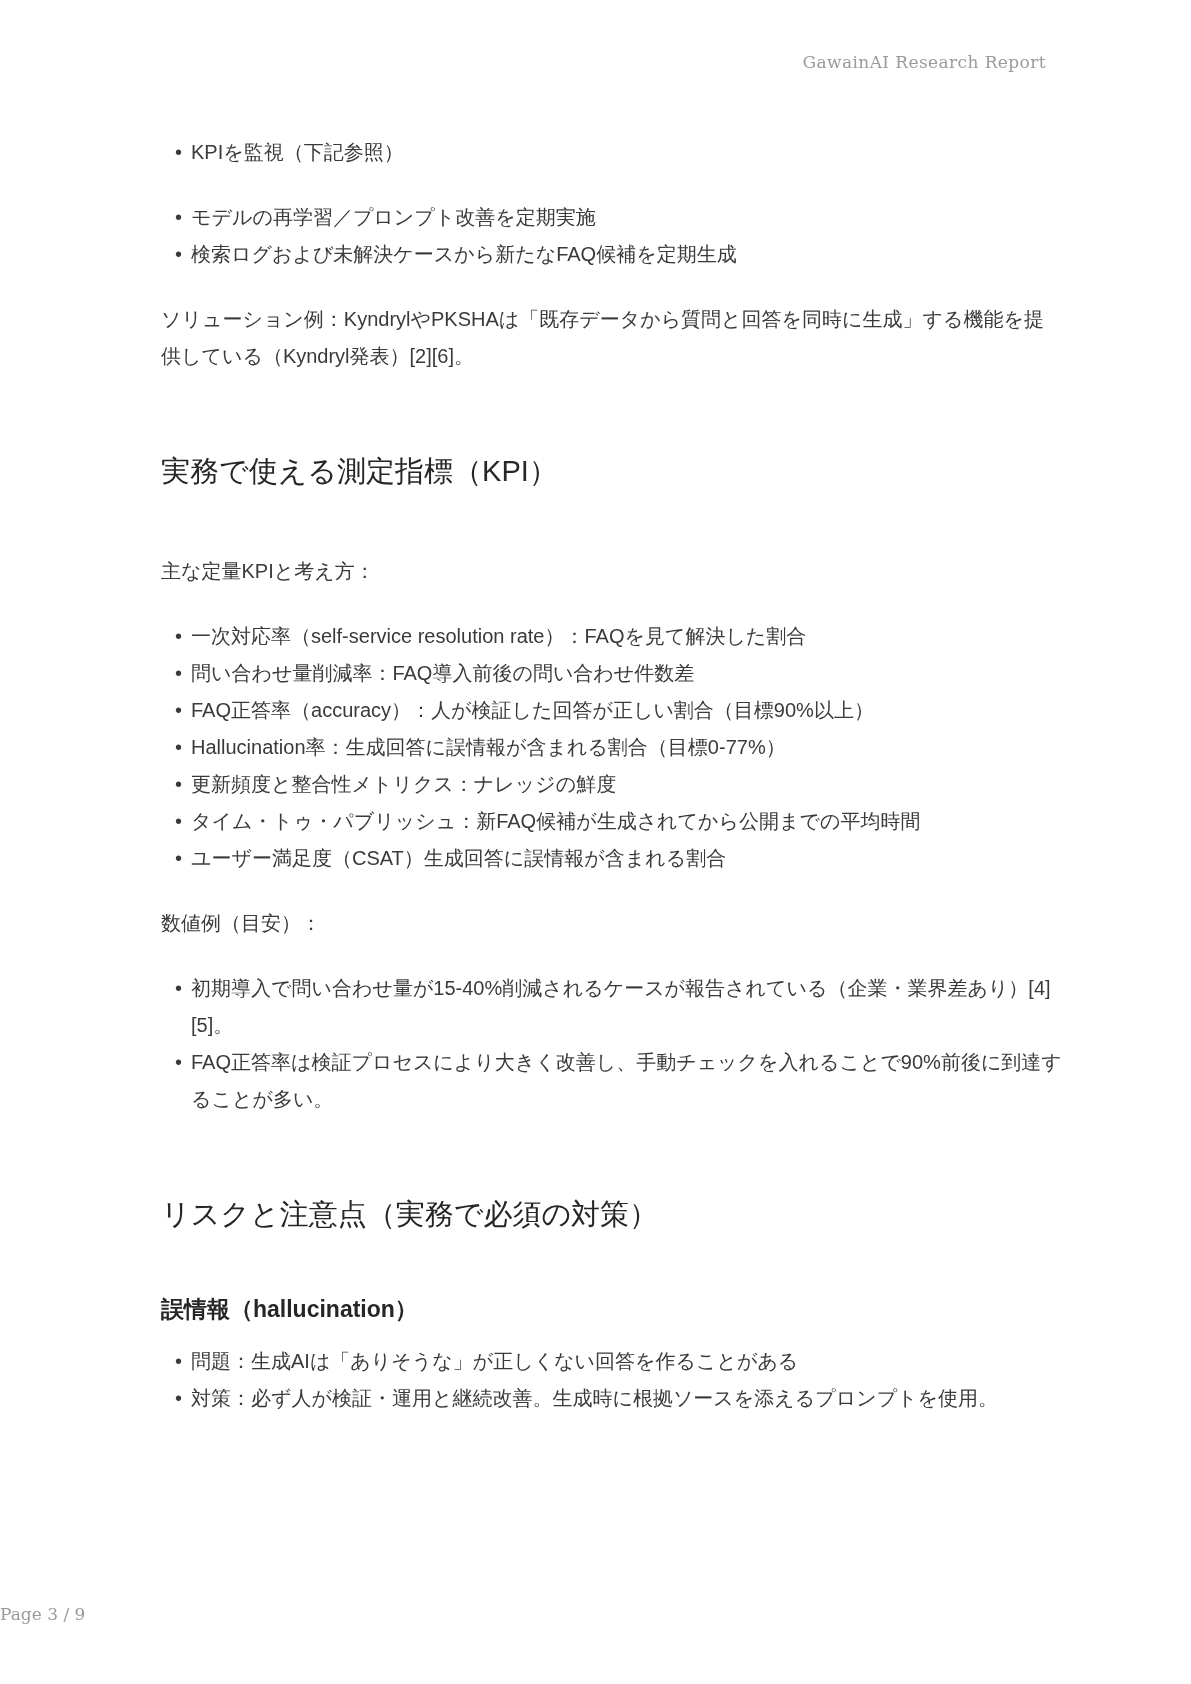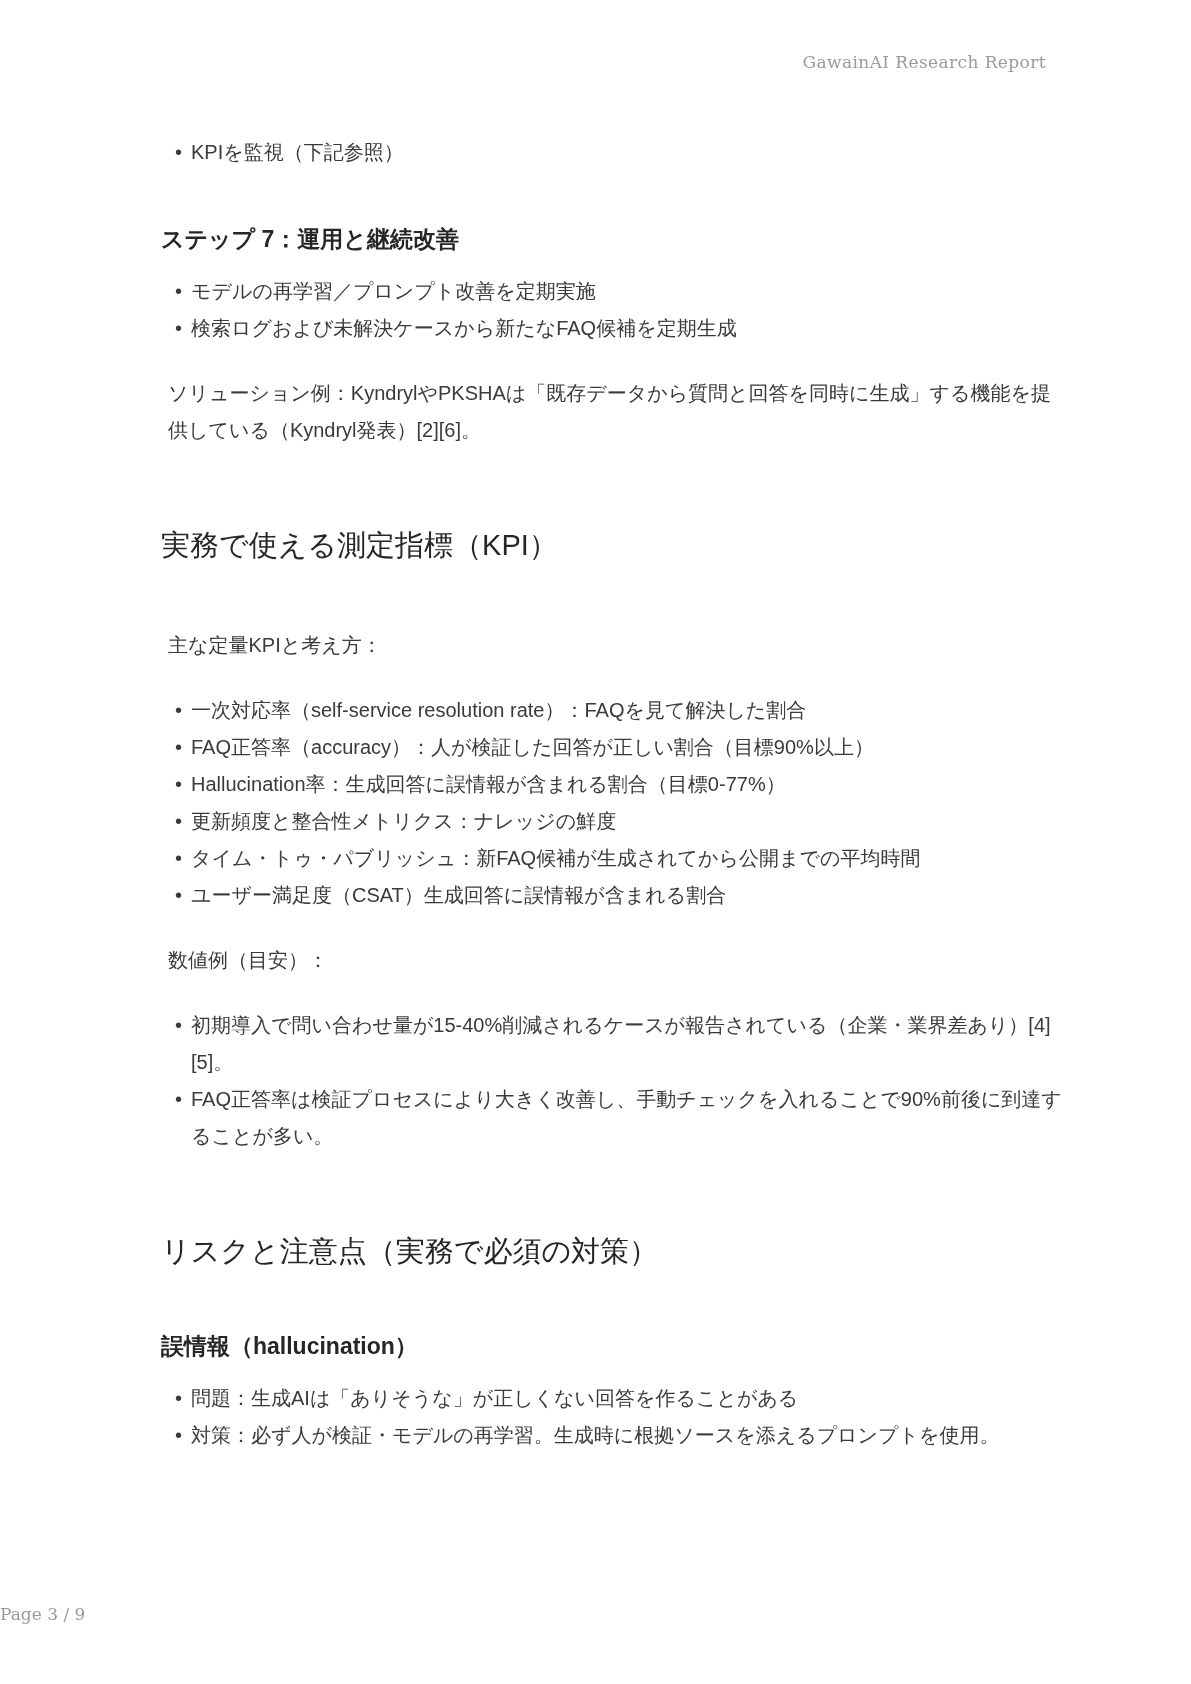--- a/index.html
+++ b/index.html
@@ -27,21 +27,21 @@
   }
   .content {
     position: absolute;
     top: 120px;
     left: 161px;
     width: 901px;
   }
   .content p {
     font-size: 20px;
     line-height: 37px;
-    margin: 28px 7px;
+    margin: 28px 0;
     color: #3a3a3a;
   }
   .content h2 {
     font-size: 29px;
     line-height: 1.3;
     font-weight: normal;
     color: #262626;
     margin: 78px 0 62px 0;
   }
   .content h3 {
@@ -84,43 +84,43 @@
 </head>
 <body>
 
 <div class="page">
   <div class="header">GawainAI Research Report</div>
 
   <div class="content" id="content">
       <ul>
         <li>KPIを監視（下記参照）</li>
       </ul>
-      <h3>ステップ 7：運用と継続改善</h3>
       <ul>
         <li>モデルの再学習／プロンプト改善を定期実施</li>
         <li>検索ログおよび未解決ケースから新たなFAQ候補を定期生成</li>
       </ul>
       <p>ソリューション例：KyndrylやPKSHAは「既存データから質問と回答を同時に生成」する機能を提供している（Kyndryl発表）[2][6]。</p>
       <h2>実務で使える測定指標（KPI）</h2>
       <p>主な定量KPIと考え方：</p>
       <ul>
         <li>一次対応率（self-service resolution rate）：FAQを見て解決した割合</li>
+        <li>問い合わせ量削減率：FAQ導入前後の問い合わせ件数差</li>
         <li>FAQ正答率（accuracy）：人が検証した回答が正しい割合（目標90%以上）</li>
         <li>Hallucination率：生成回答に誤情報が含まれる割合（目標0-77%）</li>
         <li>更新頻度と整合性メトリクス：ナレッジの鮮度</li>
         <li>タイム・トゥ・パブリッシュ：新FAQ候補が生成されてから公開までの平均時間</li>
         <li>ユーザー満足度（CSAT）生成回答に誤情報が含まれる割合</li>
       </ul>
       <p>数値例（目安）：</p>
       <ul>
         <li>初期導入で問い合わせ量が15-40%削減されるケースが報告されている（企業・業界差あり）[4][5]。</li>
         <li>FAQ正答率は検証プロセスにより大きく改善し、手動チェックを入れることで90%前後に到達することが多い。</li>
       </ul>
       <h2>リスクと注意点（実務で必須の対策）</h2>
       <h3>誤情報（hallucination）</h3>
       <ul>
         <li>問題：生成AIは「ありそうな」が正しくない回答を作ることがある</li>
-        <li>対策：必ず人が検証・モデルの再学習。生成時に根拠ソースを添えるプロンプトを使用。</li>
+        <li>対策：必ず人が検証・運用と継続改善。生成時に根拠ソースを添えるプロンプトを使用。</li>
       </ul>
     </div>
 
   <div class="footer">Page 3 / 9</div>
 </div>
 
 </body></html>

